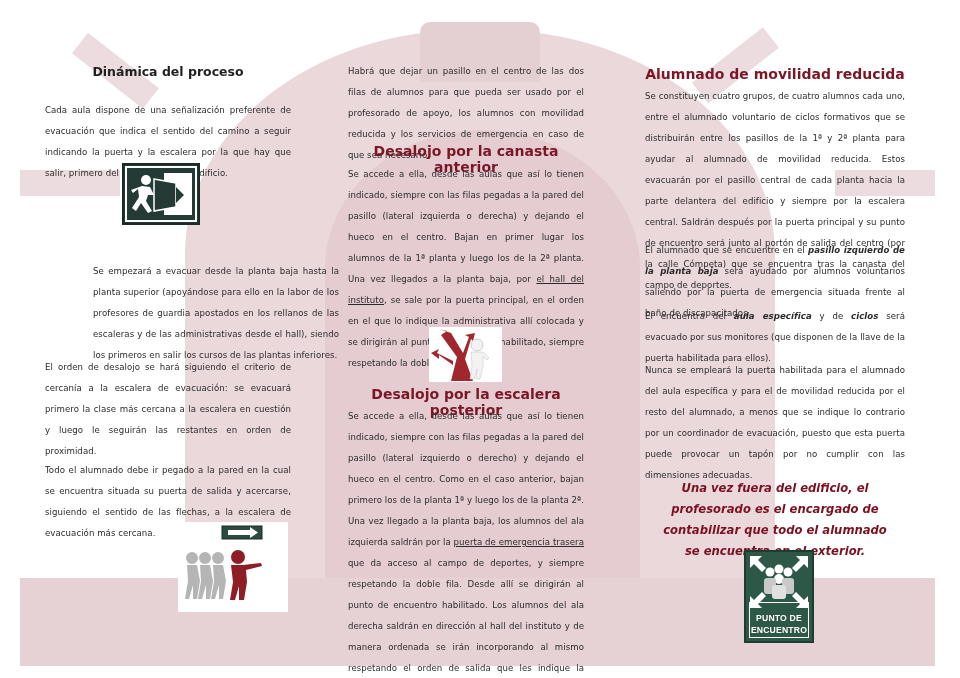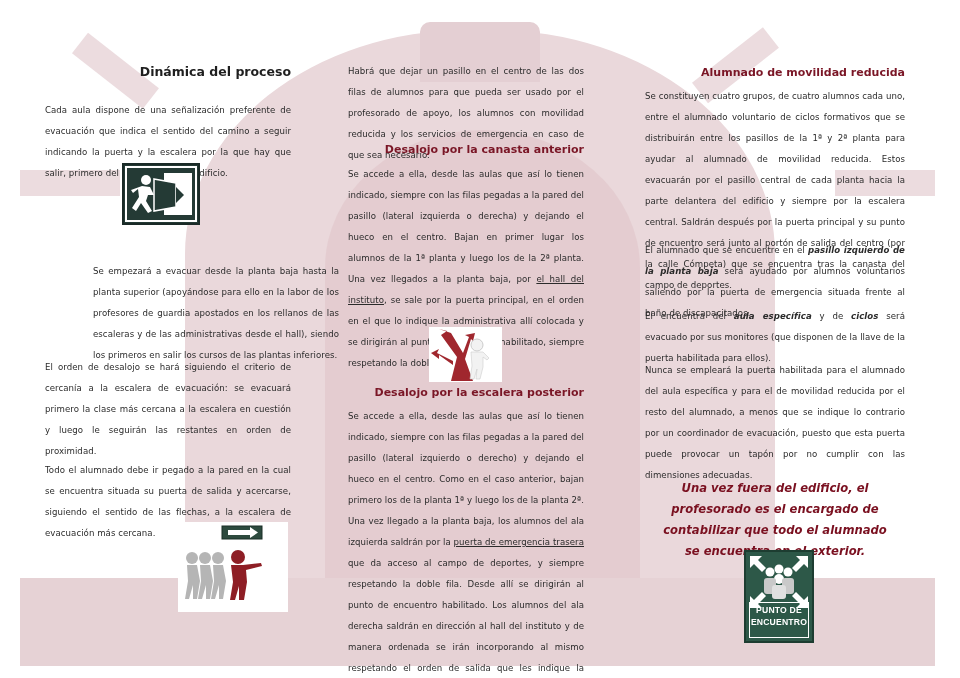--- a/index.html
+++ b/index.html
@@ -29,22 +29,22 @@
   
   .col { position: absolute; top: 0; }
   .col-left  { left: 45px;  width: 246px; }
   .col-mid   { left: 348px; width: 236px; }
   .col-right { left: 645px; width: 260px; }
 
   p.body {
     position: absolute; font-size: 8.6px; line-height: 21px; text-align: justify;
     color: #2b2b2b; letter-spacing: 0.05px;
   }
-  .h-main { position: absolute; font-size: 12.5px; font-weight: bold; color: #1f1f1f; text-align: right; width: 100%; }
-  .h-sub  { position: absolute; font-size: 11px; font-weight: bold; color: #7a1626; text-align: right; width: 100%; }
+  .h-main { position: absolute; font-size: 12.5px; font-weight: bold; color: #1f1f1f; text-align: center; width: 100%; }
+  .h-sub  { position: absolute; font-size: 14px; font-weight: bold; color: #7a1626; text-align: center; width: 100%; }
   .u { text-decoration: underline; }
   .bi { font-weight: bold; font-style: italic; }
   .closing {
     position: absolute; font-size: 11.6px; line-height: 21px; font-weight: bold; font-style: italic;
     color: #7a1020; text-align: center;
   }
 
   
   .icon-box { position: absolute; }
   .exit-sign {
@@ -53,21 +53,21 @@
   }
   .people-img { left: 178px; top: 522px; width: 110px; height: 90px; background: #fff; }
   .crossroad-img { left: 429px; top: 327px; width: 73px; height: 55px; background: #fff; }
   .meeting-sign {
     left: 744px; top: 550px; width: 70px; height: 93px; background: #2d5848;
     border: 2px solid #1d3d31;
   }
   .meeting-label {
     position: absolute; left: 3px; right: 3px; bottom: 3px; height: 36px;
     border: 1px solid #fff; color: #fff; font-family: "Liberation Sans", sans-serif;
-    font-weight: bold; font-size: 8.6px; line-height: 12px; text-align: center; padding-top: 1px;
+    font-weight: bold; font-size: 8.6px; line-height: 12px; text-align: center; padding-top: 9px;
     letter-spacing: .2px;
   }
 </style>
 </head>
 <body>
 
 <div class="wm-bell"></div>
 <div class="wm wm-top"></div>
 <div class="wm-bell-inner"></div>
 <div class="wm-ray r1"></div>

